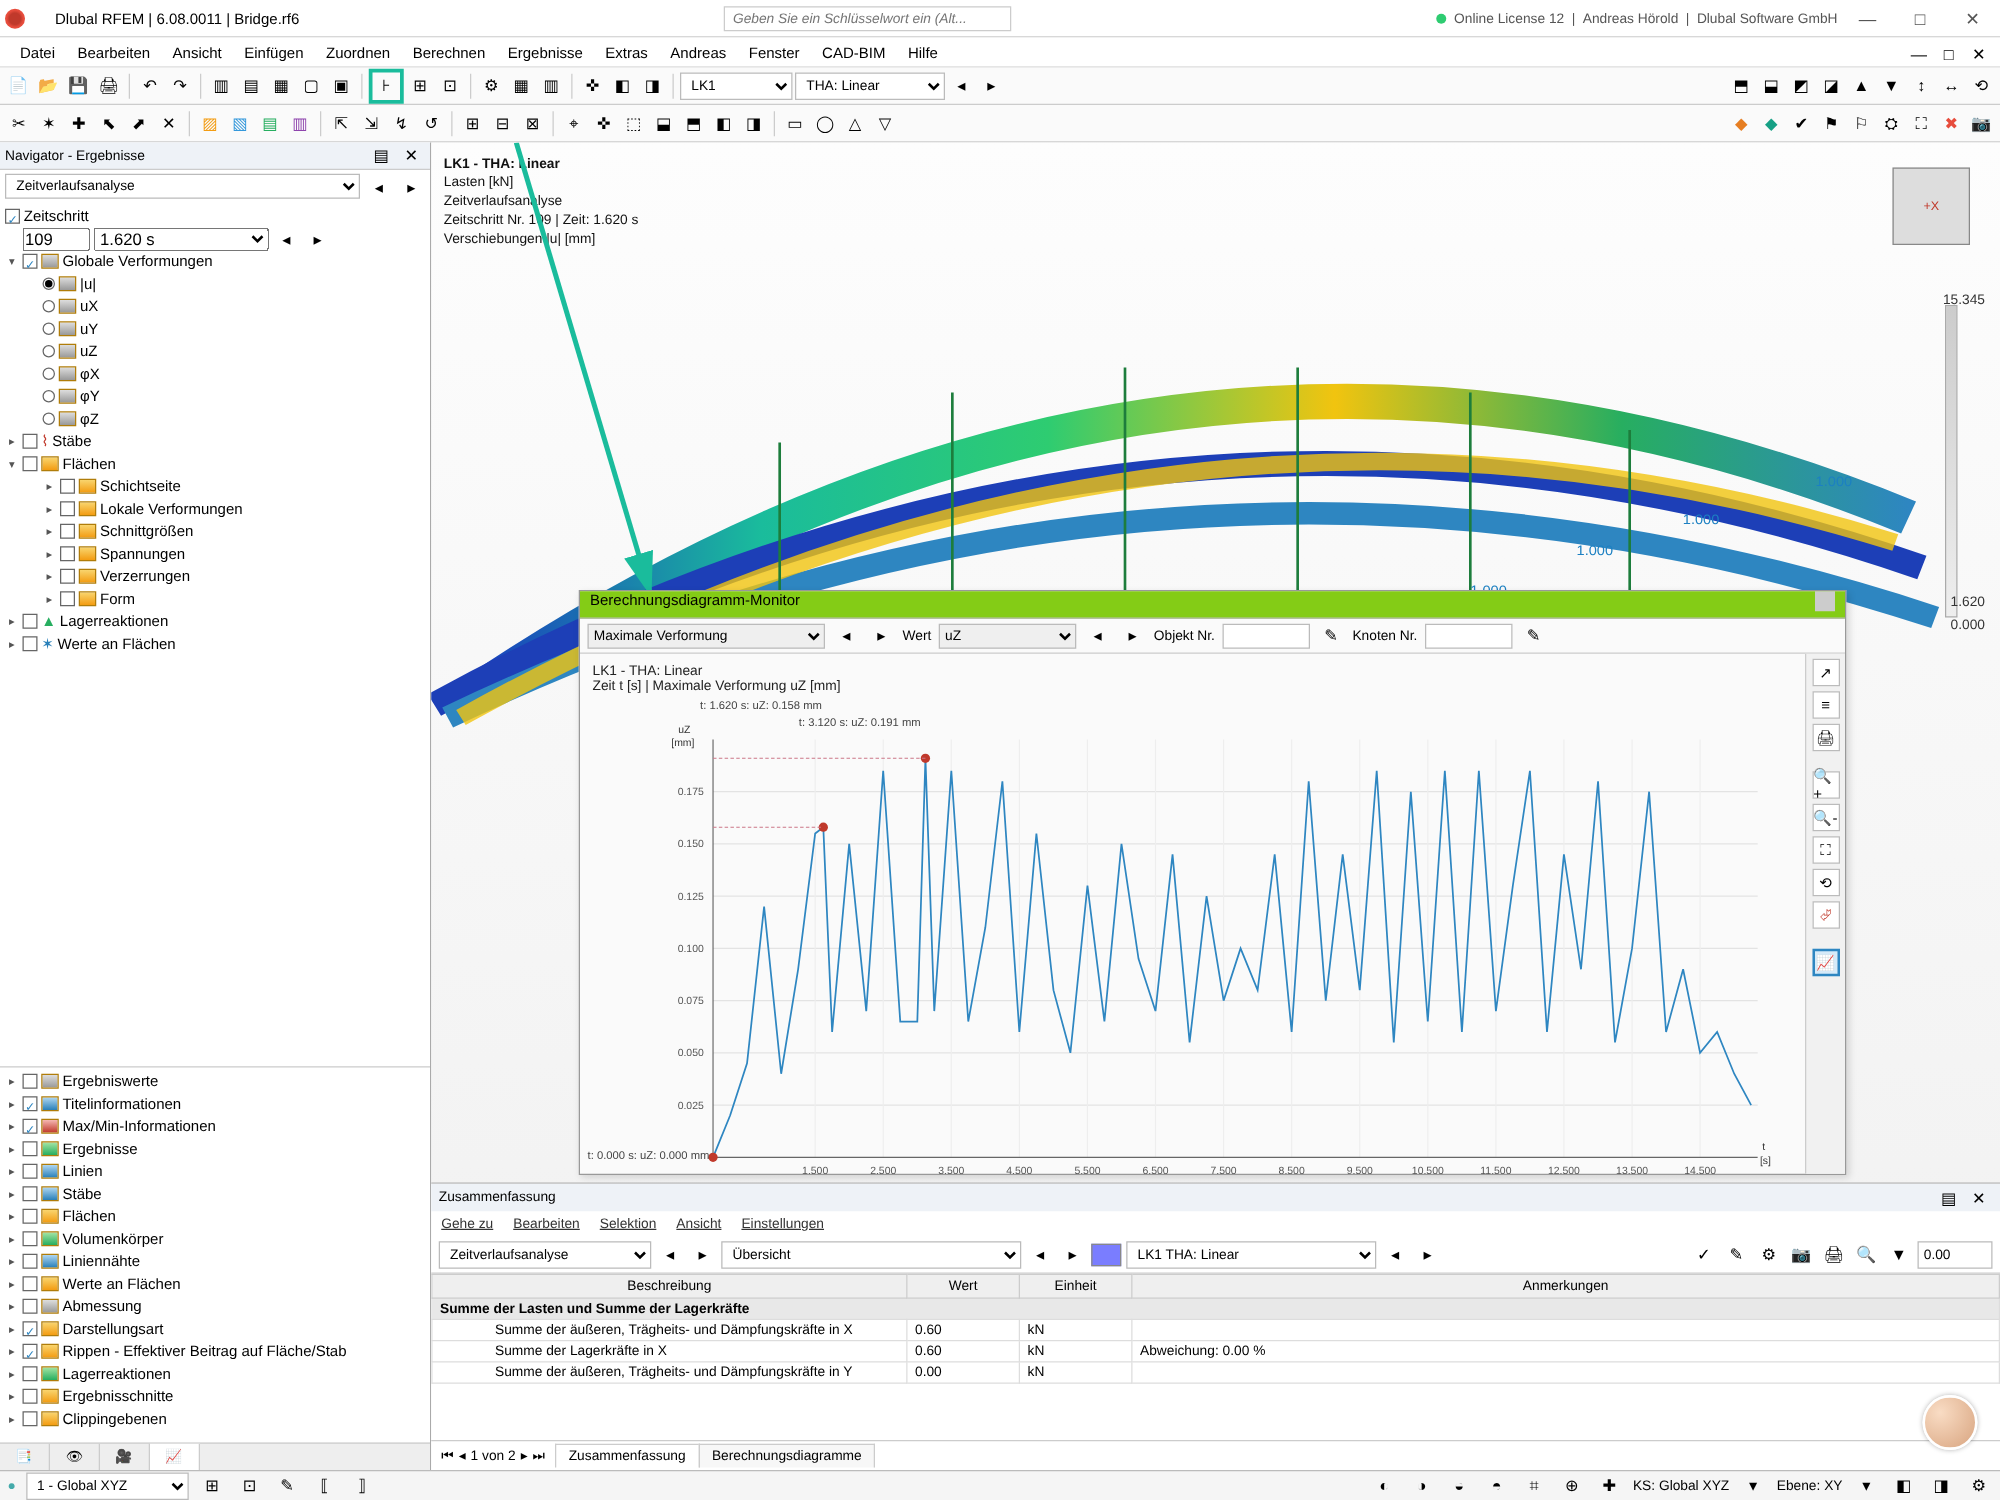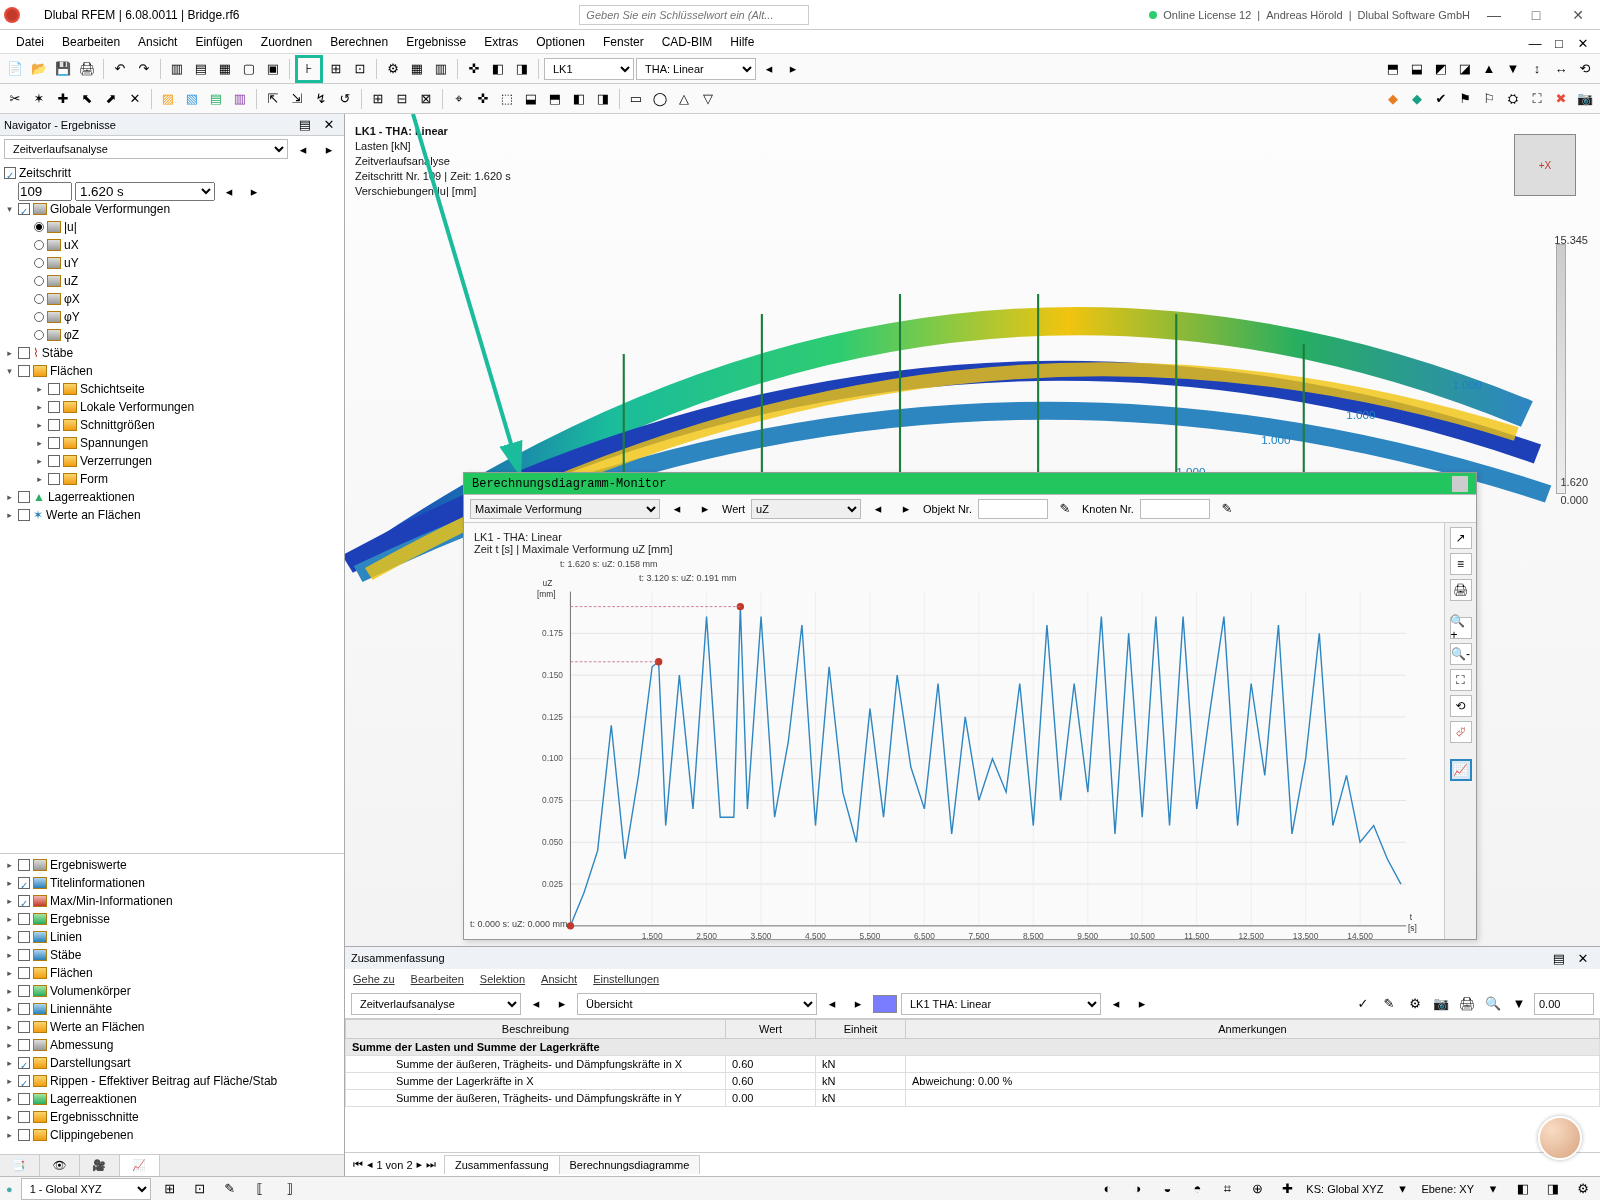--- a/index.html
+++ b/index.html
@@ -53,21 +53,21 @@
   .vp-caption strong{font-weight:600;}
   .navcube{position:absolute;right:24px;top:20px;width:62px;height:62px;border:1px solid #888;background:#ddd;display:flex;align-items:center;justify-content:center;font-size:10px;color:#c0392b;}
   .slider{position:absolute;right:34px;top:130px;width:10px;height:250px;background:linear-gradient(#ccc,#eee);border:1px solid #aaa;}
   .slider-lbl{position:absolute;right:12px;font-size:11px;color:#333;}
   .coord-axes{position:absolute;left:42px;bottom:40px;width:60px;height:60px;}
   .vp-footer-text{position:absolute;left:6px;bottom:6px;font-size:11px;}
   
   .arrow-svg{position:absolute;left:0;top:0;pointer-events:none;}
   
   .monitor{position:absolute;left:463px;top:472px;width:1014px;height:468px;background:#fafafa;border:1px solid #999;box-shadow:2px 2px 6px rgba(0,0,0,.15);display:flex;flex-direction:column;}
-  .monitor-hdr{height:22px;background:#22c55e;display:flex;align-items:center;padding:0 8px;font-size:12px;border-bottom:1px solid #bbb;font-family:Liberation Mono, monospace;}
+  .monitor-hdr{height:22px;background:#84cc16;display:flex;padding:0 8px;font-size:12px;border-bottom:1px solid #bbb;}
   .monitor-hdr .close{margin-left:auto;width:16px;height:16px;background:#ccc;}
   .monitor-ctrls{height:28px;display:flex;align-items:center;padding:0 6px;gap:6px;border-bottom:1px solid #ccc;}
   .monitor-ctrls select,.monitor-ctrls input{height:20px;font-size:11px;border:1px solid #bbb;}
   .chart-wrap{flex:1;display:flex;}
   .chart-area{flex:1;padding:8px 10px;position:relative;}
   .chart-title{font-size:11px;color:#222;}
   .chart-canvas{position:absolute;left:60px;right:10px;top:50px;bottom:32px;}
   .monitor-side{width:32px;background:#f1f1f1;border-left:1px solid #ccc;display:flex;flex-direction:column;align-items:center;padding:4px 0;gap:4px;}
   .monitor-side .mbtn{width:22px;height:22px;border:1px solid #bbb;background:#fff;font-size:12px;display:flex;align-items:center;justify-content:center;}
   .monitor-side .mbtn.active{border:2px solid #2E86C1;background:#d6eaf8;}
@@ -121,21 +121,21 @@
 
 <div class="menubar" id="menubar">
   <span>Datei</span>
     <span>Bearbeiten</span>
     <span>Ansicht</span>
     <span>Einfügen</span>
     <span>Zuordnen</span>
     <span>Berechnen</span>
     <span>Ergebnisse</span>
     <span>Extras</span>
-    <span>Optionen</span>
+    <span>Andreas</span>
     <span>Fenster</span>
     <span>CAD-BIM</span>
     <span>Hilfe</span>
     <div style="position:absolute;right:6px;top:2px;display:flex;gap:2px;">
     <div class="tb-btn">—</div>
     <div class="tb-btn">□</div>
     <div class="tb-btn">✕</div>
   </div>
 </div>
 

